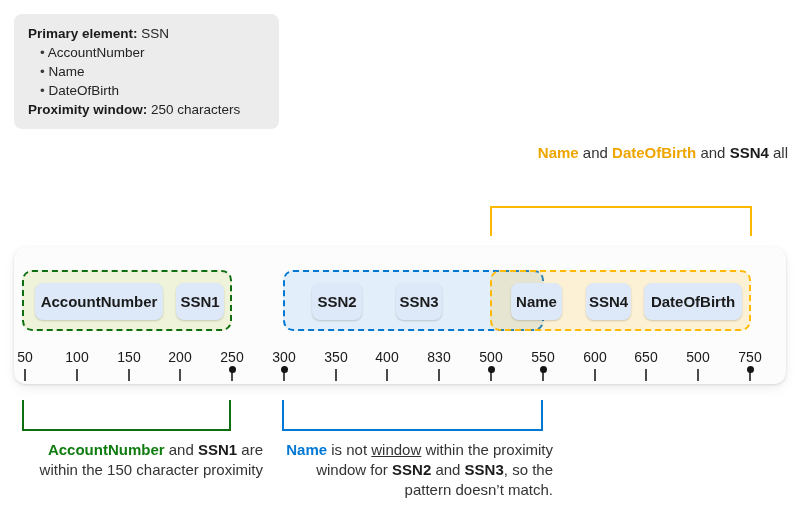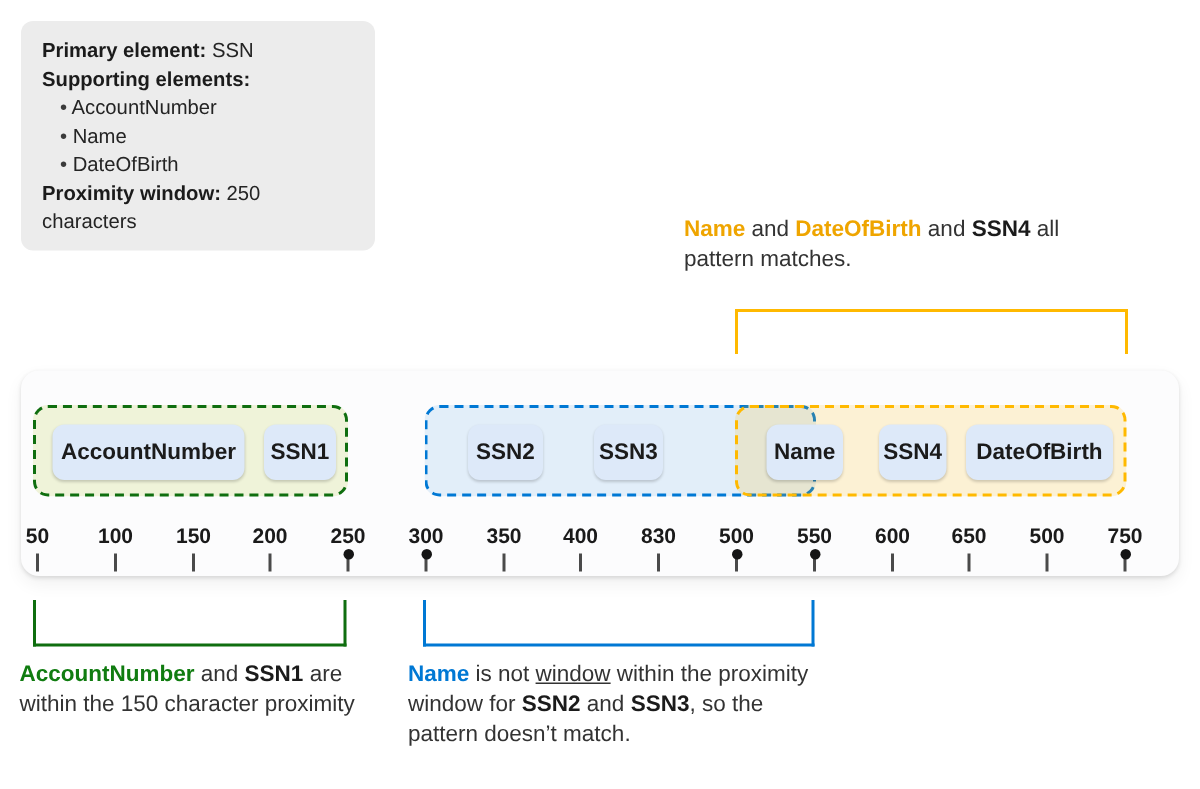--- a/index.html
+++ b/index.html
@@ -7,30 +7,30 @@
   body {
     position:relative;
     background:#ffffff;
     font-family:"Liberation Sans", sans-serif;
     color:#242424;
     overflow:hidden;
   }
 
   
   .info-panel {
-    position:absolute; left:14px; top:14px; width:236px;
+    position:absolute; left:14px; top:14px; width:265px;
     background:#ececec; border-radius:8px;
     padding:10px 14px; font-size:13.5px; line-height:19px;
   }
   .info-panel b { font-weight:700; color:#1b1b1b; }
   .info-list { list-style:none; padding-left:12px; }
   .info-list li::before { content:"•  "; color:#3a3a3a; }
 
   
-  .annotation { position:absolute; text-align:left; font-size:15px; line-height:20px; color:#333; }
+  .annotation { position:absolute; text-align:right; font-size:15px; line-height:20px; color:#333; }
   .annotation .line { white-space:nowrap; }
   .annotation-top { left:456px; top:143px; width:332px; }
   .annotation-left { left:13px; top:440px; width:250px; }
   .annotation-middle { left:272px; top:440px; width:281px; }
   .amber-t { color:#EFA500; font-weight:700; }
   .green-t { color:#107C10; font-weight:700; }
   .blue-t  { color:#0078D4; font-weight:700; }
   .bold-t  { color:#1b1b1b; font-weight:700; }
   .u-t     { text-decoration:underline; }
 
@@ -63,45 +63,43 @@
   }
   .box-accountnumber { left:35px;  width:128px; }
   .box-ssn1 { left:176px; width:48px; }
   .box-ssn2 { left:312px; width:50px; }
   .box-ssn3 { left:396px; width:46px; }
   .box-name { left:511px; width:51px; }
   .box-ssn4 { left:586px; width:45px; }
   .box-dateofbirth { left:644px; width:98px; }
 
   
-  .tick { position:absolute; top:349px; width:44px; text-align:center; z-index:3;font-weight:bold; }
+  .tick { position:absolute; top:349px; width:44px; text-align:center; z-index:3; }
   .tick-label { font-size:14px; color:#1a1a1a; }
   .tick-line { position:relative; width:2px; height:12px; background:#4a4a4a; margin:4px auto 0; }
   .tick.dot .tick-line::before {
     content:""; position:absolute; top:-3px; left:-2.5px;
     width:7px; height:7px; border-radius:50%; background:#151515;
   }
 </style>
 </head>
 <body>
 
 <div class="info-panel">
   <div><b>Primary element:</b> <span>SSN</span></div>
-  <div><b>Supporting elements:</b></div>
   <ul class="info-list">
     <li>AccountNumber</li>
     <li>Name</li>
     <li>DateOfBirth</li>
   </ul>
   <div><b>Proximity window:</b> <span>250 characters</span></div>
 </div>
 
 <div class="annotation annotation-top">
   <div class="line"><span class="amber-t">Name</span><span> and </span><span class="amber-t">DateOfBirth</span><span> and </span><span class="bold-t">SSN4</span><span> all</span></div>
-  <div class="line">pattern matches.</div>
 </div>
 <div class="bracket bracket-amber"></div>
 
 <div class="timeline-card"></div>
 
 <div class="region region-green"></div>
 <div class="region region-blue"></div>
 <div class="region region-amber"></div>
 
 <div class="element-box box-accountnumber">AccountNumber</div>

